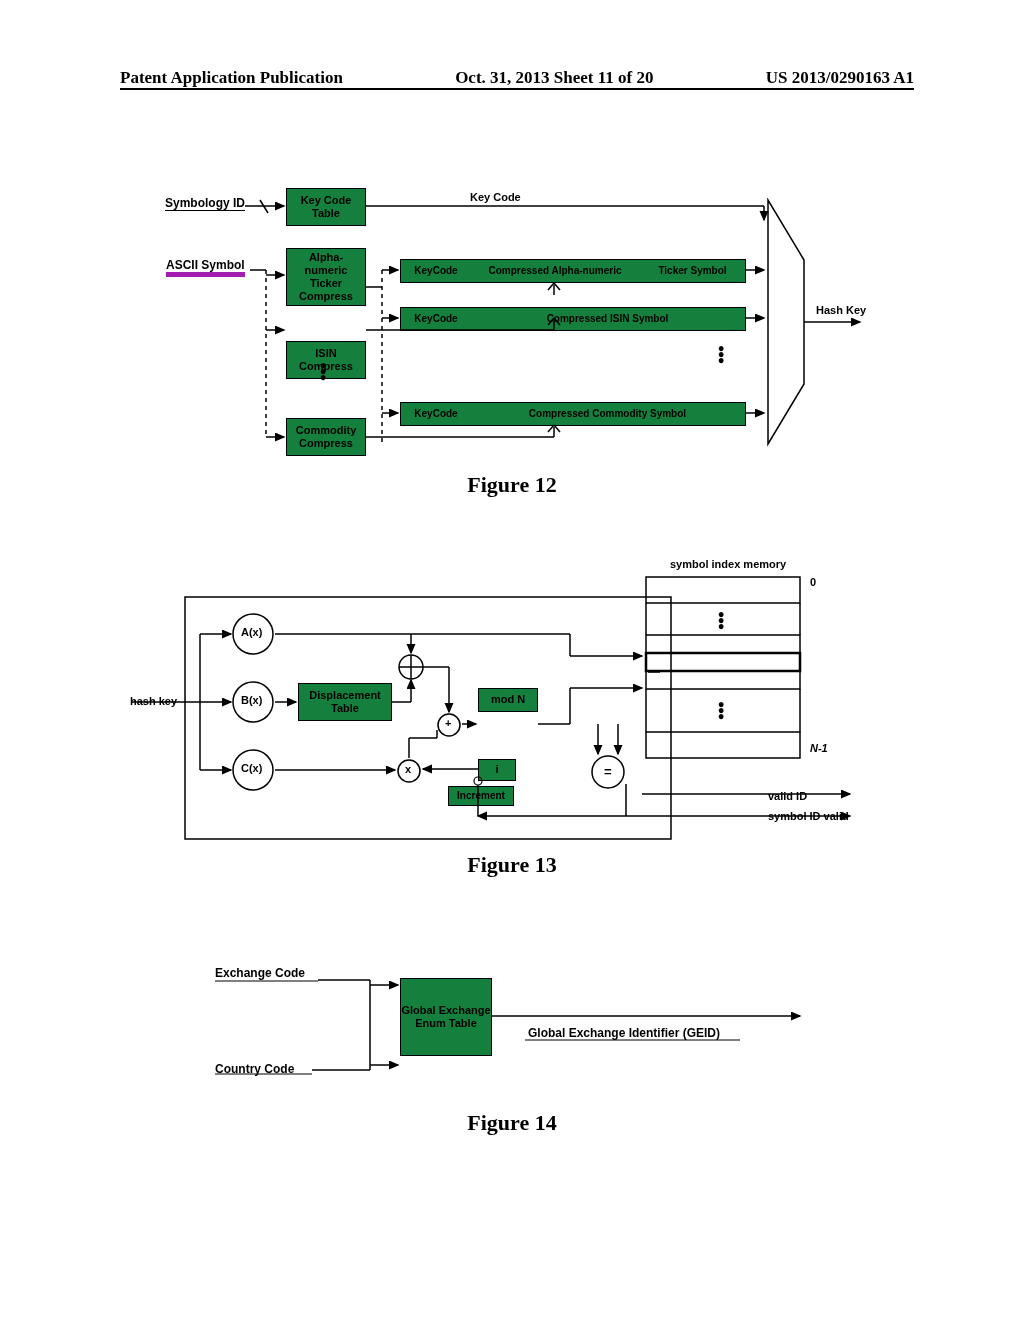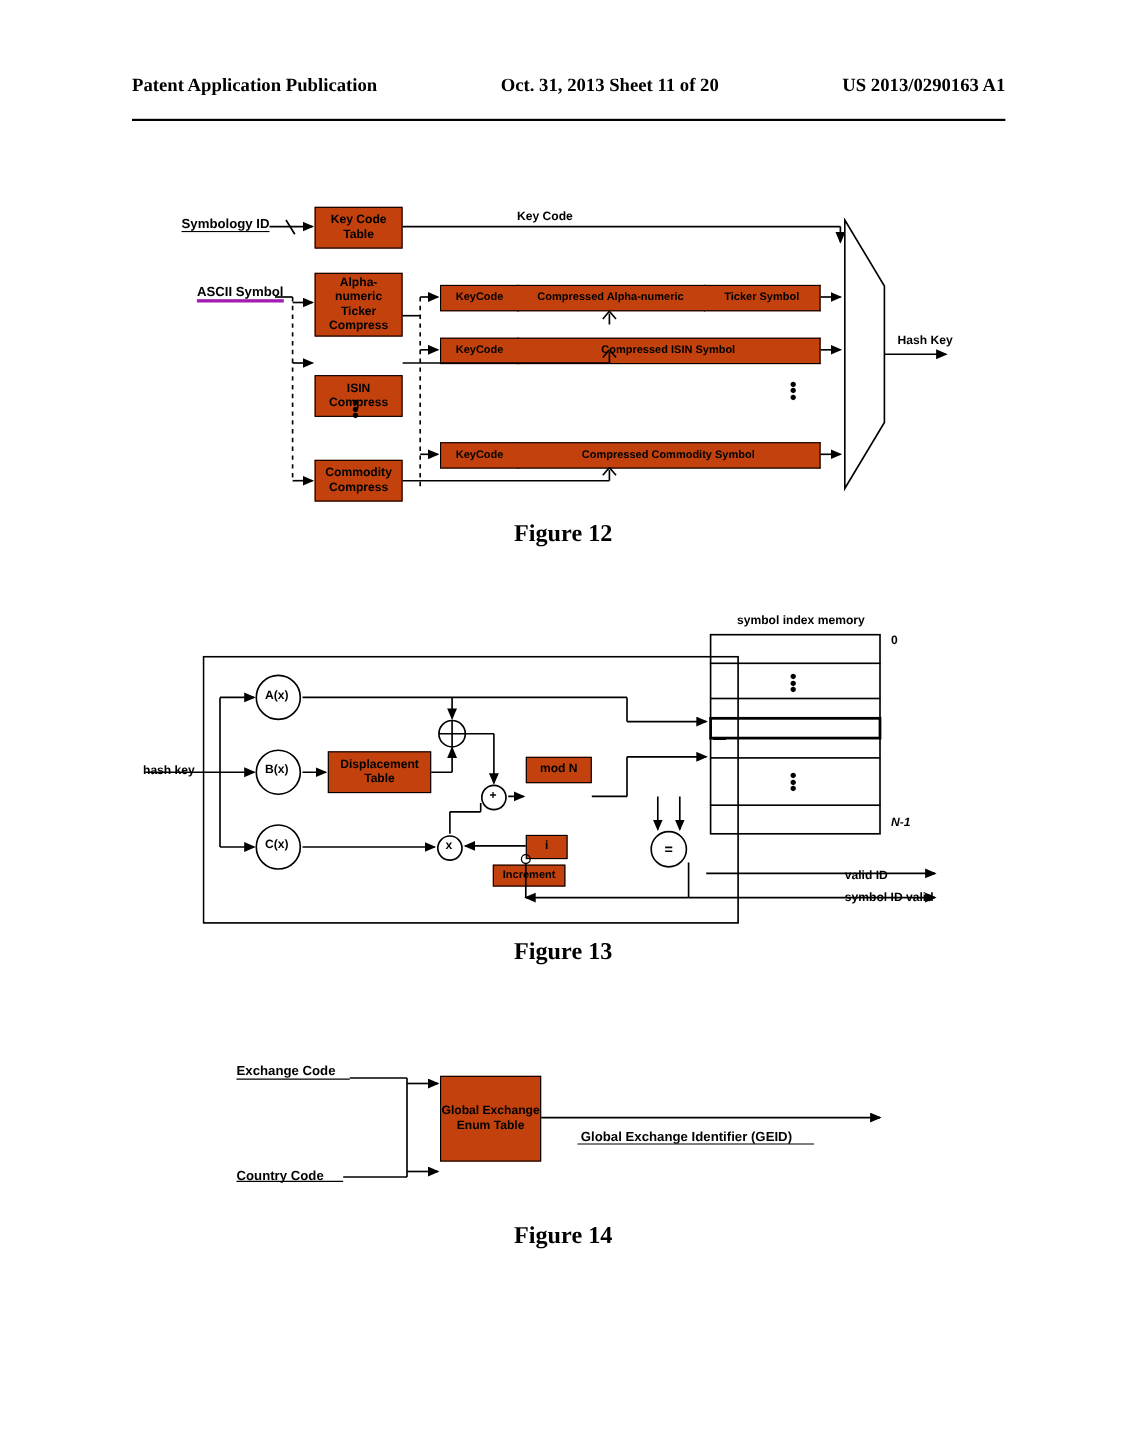--- a/index.html
+++ b/index.html
@@ -18,21 +18,21 @@
   .header {
     position: absolute;
     top: 68px;
     left: 120px;
     right: 110px;
     font-size: 17px;
     font-weight: bold;
     display: flex;
     justify-content: space-between;
     border-bottom: 2px solid #000;
-    padding-bottom: 20px;
+    padding-bottom: 0;
   }
   .label {
     position: absolute;
     font-family: Arial, sans-serif;
     font-size: 12px;
     font-weight: bold;
     white-space: nowrap;
   }
   .label-small {
     position: absolute;
@@ -54,21 +54,21 @@
     border: 1.5px solid #000;
     font-family: Arial, sans-serif;
     font-size: 11px;
     font-weight: bold;
     text-align: center;
     display: flex;
     align-items: center;
     justify-content: center;
     white-space: normal;
     line-height: 1.2;
-    background: #c2410c;
+    background: #15803d;
   }
   svg { position: absolute; }
   .vdots {
     position: absolute;
     font-size: 18px;
     line-height: 6px;
     font-weight: bold;
   }
 </style>
 </head>
@@ -78,21 +78,21 @@
 
   <div class="header">
     <span>Patent Application Publication</span>
     <span>Oct. 31, 2013  Sheet 11 of 20</span>
     <span>US 2013/0290163 A1</span>
   </div>
 
   <div>
 
     <div class="label" style="left:165px; top:196px; border-bottom:1px solid #000;">Symbology ID</div>
-    <div class="label" style="left:166px; top:258px; border-bottom:3px solid #a21caf;margin-left:13px;">ASCII Symbol</div>
+    <div class="label" style="left:166px; top:258px; border-bottom:5px solid #a21caf;">ASCII Symbol</div>
 
     <div class="box" style="left:286px; top:188px; width:78px; height:36px;">Key Code
 Table</div>
     <div class="box" style="left:286px; top:248px; width:78px; height:56px;">Alpha-
 numeric
 Ticker
 Compress</div>
     <div class="box" style="left:286px; top:312px; width:78px; height:36px;margin-top:29px;">ISIN
 Compress</div>
     <div class="vdots" style="left:320px; top:363px;">•<br>•<br>•</div>

